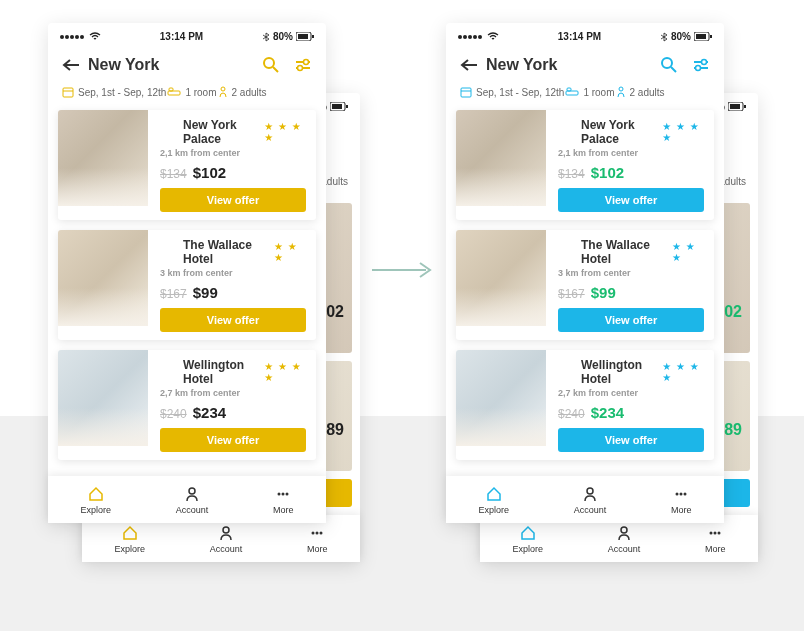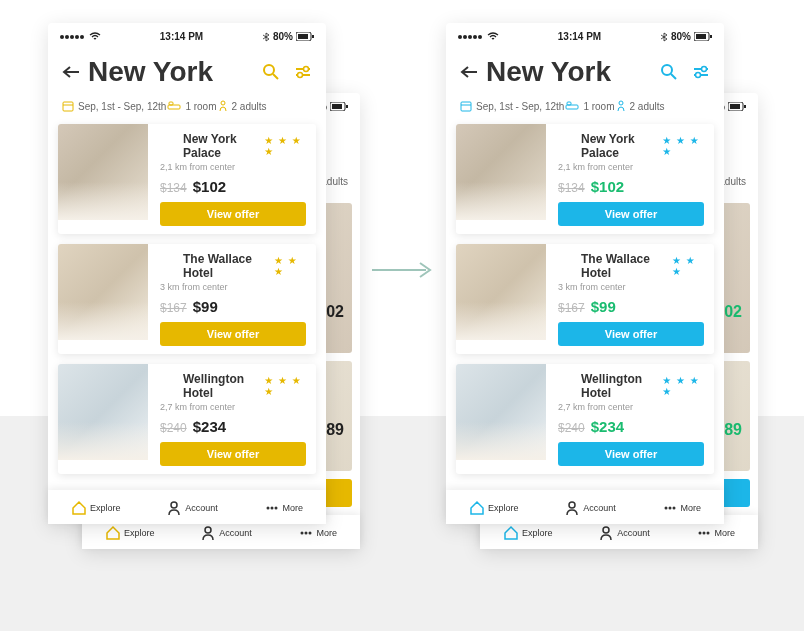--- a/index.html
+++ b/index.html
@@ -12,39 +12,39 @@
 .phone { width: 278px; background: #fff; border-radius: 4px; box-shadow: 0 4px 20px rgba(0,0,0,.12); position: relative; }
 .phone.behind { position: absolute; top: 70px; left: 34px; z-index: 0; }
 .phone.front { position: relative; z-index: 2; }
 .status { display: flex; justify-content: space-between; align-items: center; padding: 8px 12px 4px; font-size: 10px; font-weight: 600; color: #222; }
 .sig { display: flex; gap: 1px; align-items: center; }
 .sig span { width: 4px; height: 4px; border-radius: 50%; background: #222; }
 .wifi { margin-left: 4px; }
 .batt { display: flex; align-items: center; gap: 3px; }
 .head { display: flex; align-items: center; padding: 10px 14px 12px; }
 .back { font-size: 18px; margin-right: 8px; cursor: pointer; }
-.title { font-size: 28px; font-weight: 700; color: #333; flex: 1; }
+.title { font-size: 16px; font-weight: 700; color: #333; flex: 1; }
 .hicons { display: flex; gap: 14px; }
 .filters { display: flex; gap: 1px; padding: 0 14px 12px; font-size: 10px; color: #666; align-items: center; }
 .filt { display: flex; align-items: center; gap: 4px; cursor: pointer; }
 .list { padding: 0 10px 6px; }
 .card { display: flex; background: #fff; border-radius: 3px; box-shadow: 0 2px 8px rgba(0,0,0,.1); margin-bottom: 10px; overflow: hidden; }
 .thumb { width: 90px; height: 96px; background: linear-gradient(135deg,#d4c8b8 0%,#c4b8a4 40%,#e8e0d2 100%); position: relative; flex-shrink: 0; }
 .thumb::after { content:''; position: absolute; bottom: 0; left: 0; right: 0; height: 40%; background: linear-gradient(180deg,transparent,#f5f0e8); }
 .cinfo { padding: 8px 10px 8px 12px; flex: 1; }
 .crow { display: flex; align-items: center; gap: 4px; }
 .cname { font-size: 12px; font-weight: 700; color: #333; margin-left: 23px; }
 .stars { font-size: 10px; letter-spacing: 1px; }
-.dist { font-size: 9px; color: #999; margin-top: 2px; }
+.dist { font-size: 9px; color: #999; margin-top: 2px; font-weight: bold; }
 .prow { display: flex; align-items: baseline; gap: 6px; margin-top: 6px; }
 .old { font-size: 12px; color: #bbb; text-decoration: line-through; }
 .new { font-size: 15px; font-weight: 700; }
 .btn { margin-top: 7px; padding: 6px 8px; text-align: center; border-radius: 3px; font-size: 11px; font-weight: 600; color: #fff; cursor: pointer; }
 .tabs { display: flex; justify-content: space-around; padding: 10px 0 8px; background: #fff; box-shadow: 0 -2px 8px rgba(0,0,0,.08); }
-.tab { display: flex; flex-direction: row; align-items: center; gap: 3px; cursor: pointer; }
+.tab { display: flex; flex-direction: column; align-items: center; gap: 3px; cursor: pointer; }
 .tabl { font-size: 9px; color: #333; }
 svg { display: block; }
 </style>
 </head>
 <body>
 
 <div class="bg-gray"></div>
 
 <div class="arrow">
 <svg width="64" height="20" viewBox="0 0 64 20">

